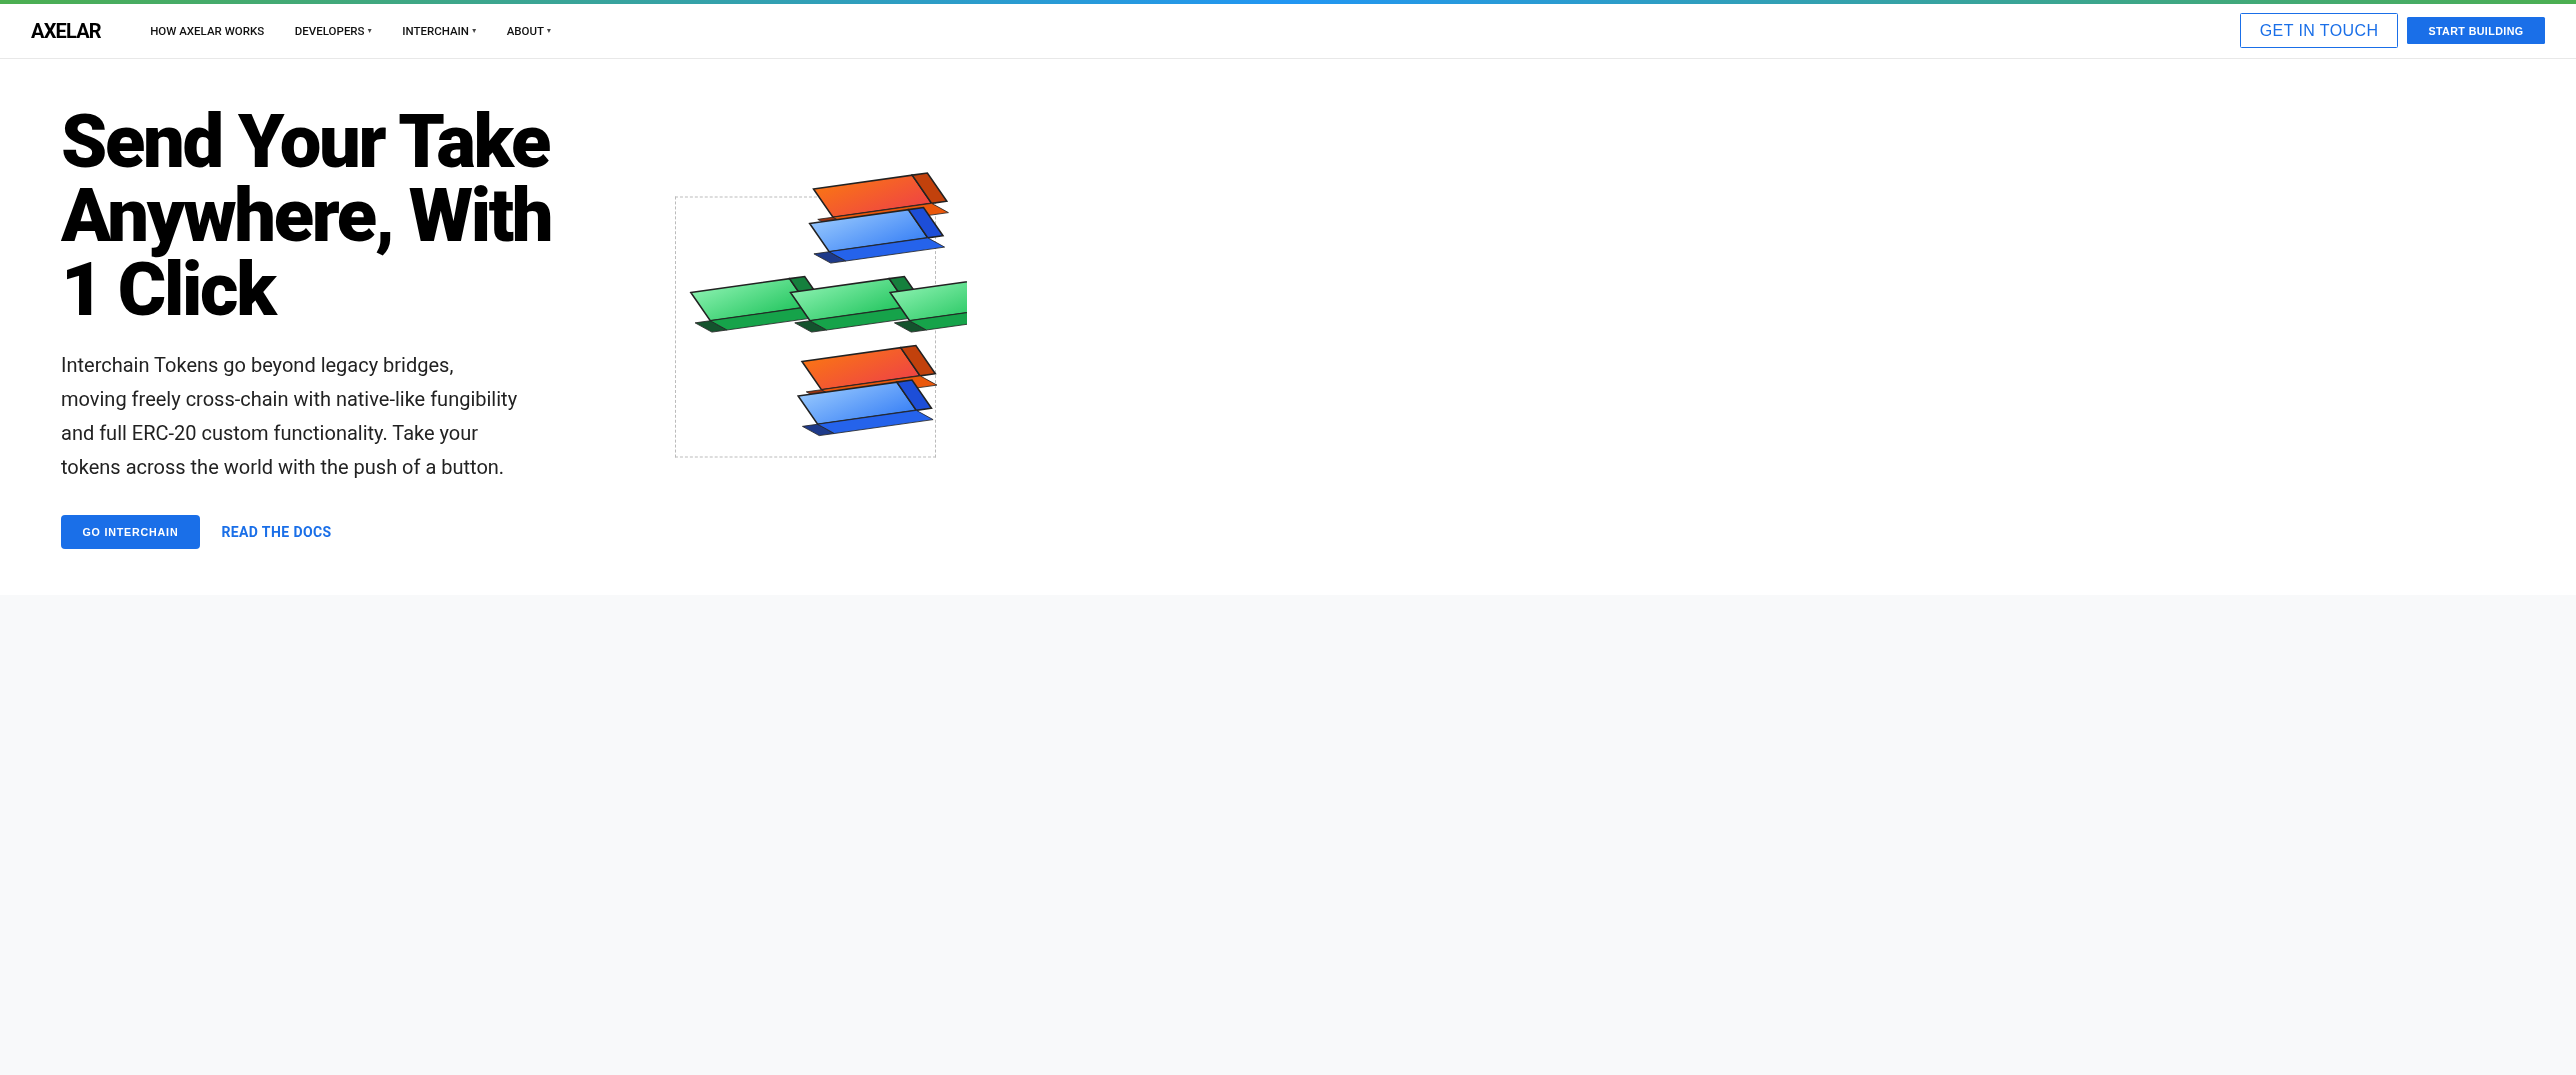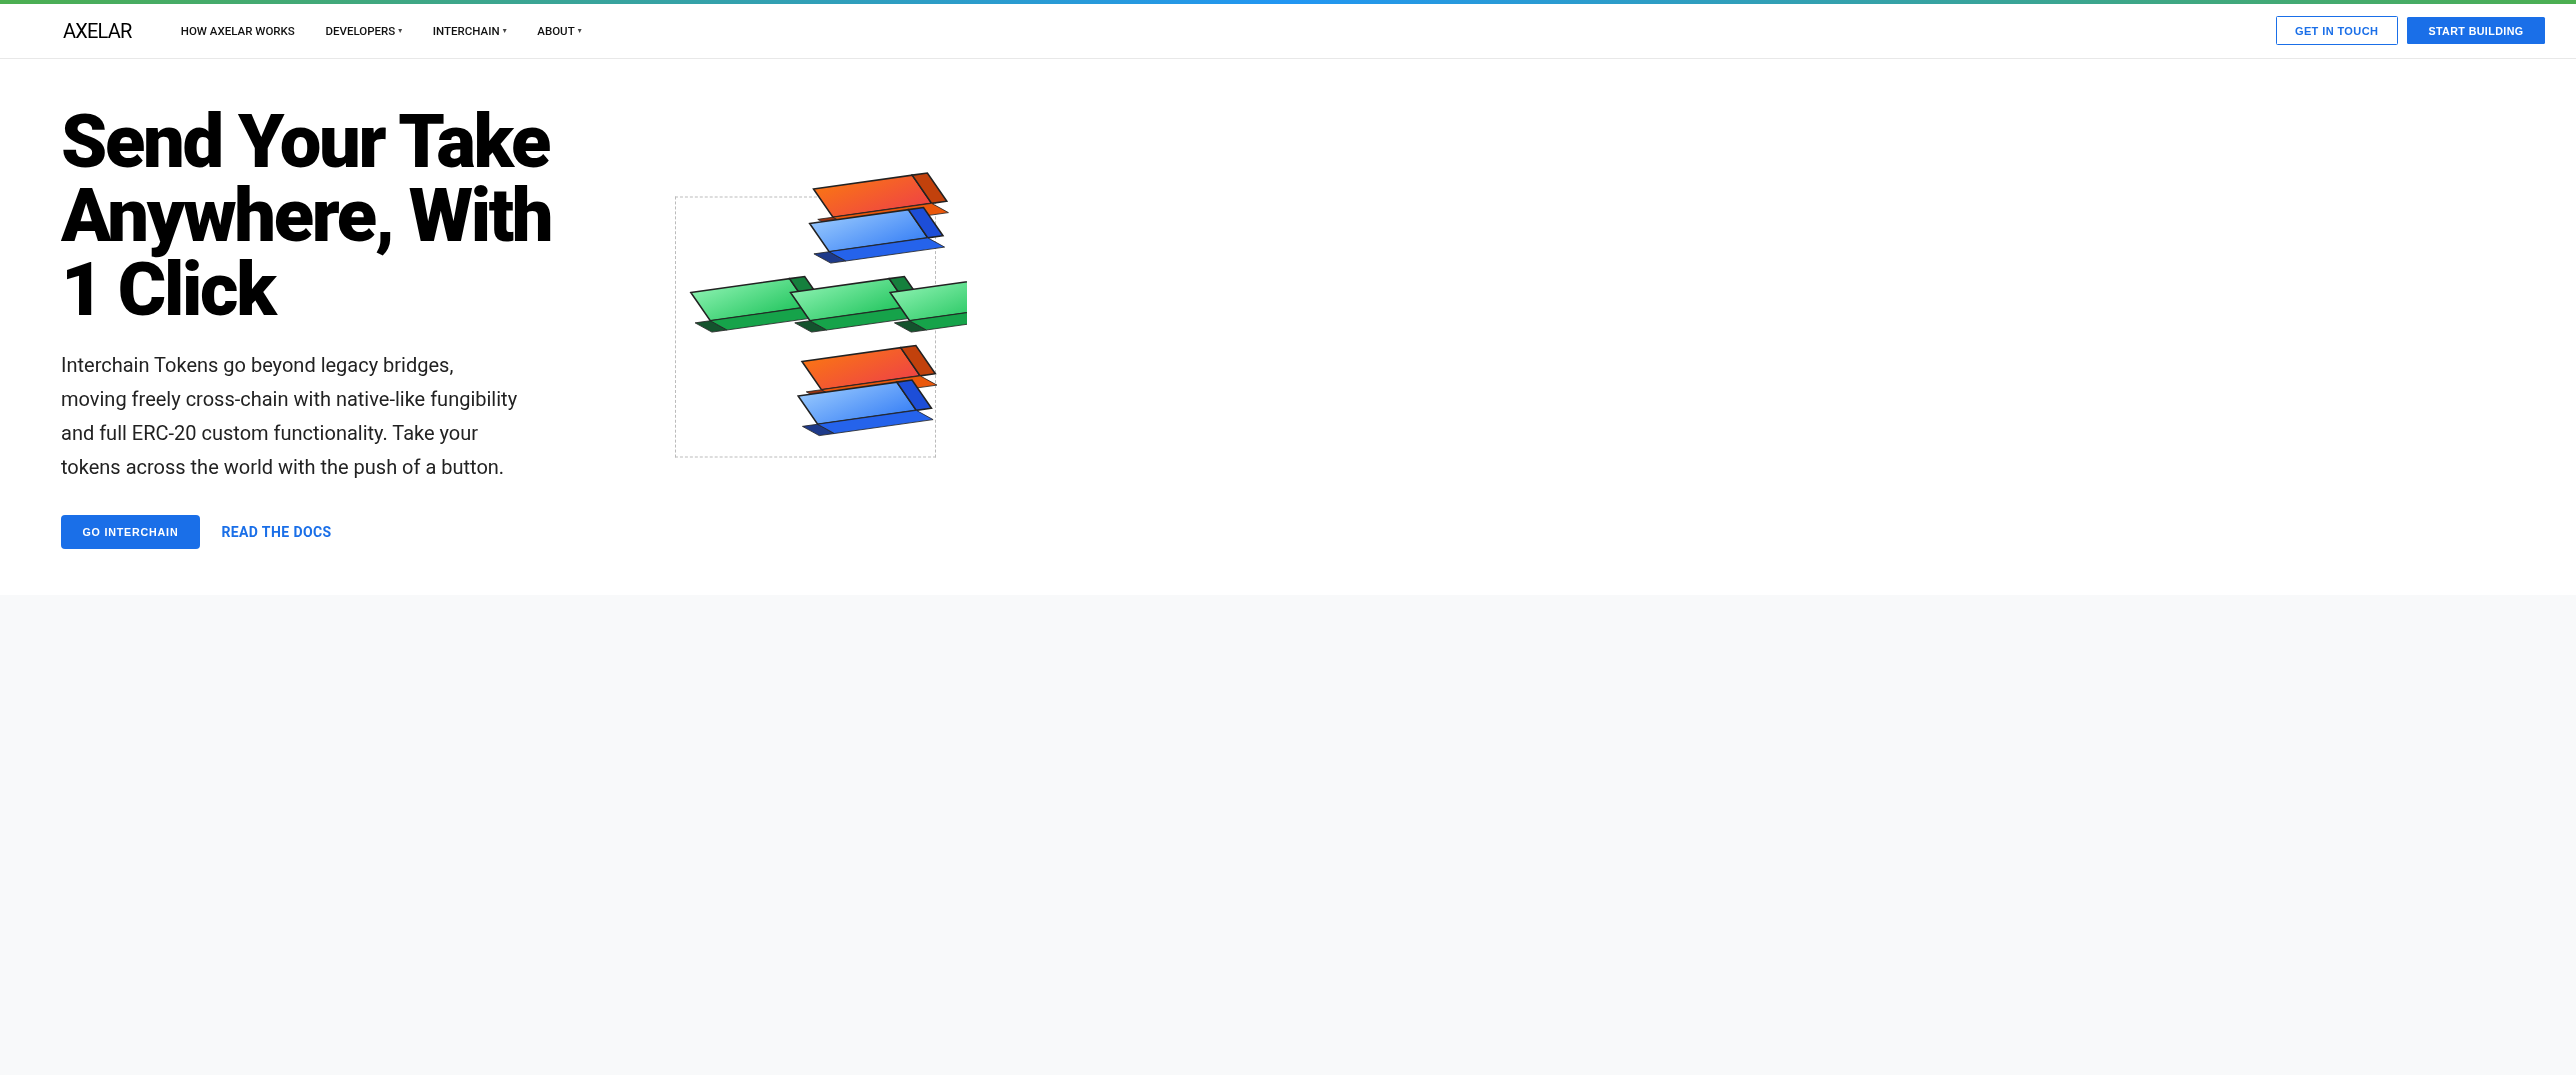--- a/index.html
+++ b/index.html
@@ -28,28 +28,27 @@
       padding: 0 31px;
       height: 55px;
       border-bottom: 0.8px solid #e8e8e8;
       position: sticky;
       top: 0;
       z-index: 100;
     }
 
     .navbar-logo {
       font-size: 20px;
-      font-weight: 400;
+      font-weight: 700;
       color: #000;
       letter-spacing: -0.8px;
       margin-right: 37px;
       text-decoration: none;
       display: flex;
       align-items: center;
-      margin-left: 32px;
     }
 
     .navbar-links {
       display: flex;
       align-items: center;
       gap: 6.1px;
       flex: 1;
       text-align: center;
     }
 
@@ -76,22 +75,22 @@
       display: flex;
       align-items: center;
       gap: 9.2px;
     }
 
     .btn-outline {
       padding: 7.7px 18.4px;
       border: 1.5px solid #1a6fe8;
       background: transparent;
       color: #1a6fe8;
-      font-size: 11px;
-      font-weight: 700;
+      font-size: 16px;
+      font-weight: 400;
       letter-spacing: 0.4px;
       cursor: pointer;
       border-radius: 1.5px;
       text-transform: uppercase;
     }
 
     .btn-primary {
       padding: 7.7px 21.5px;
       border: none;
       background: #1a6fe8;

